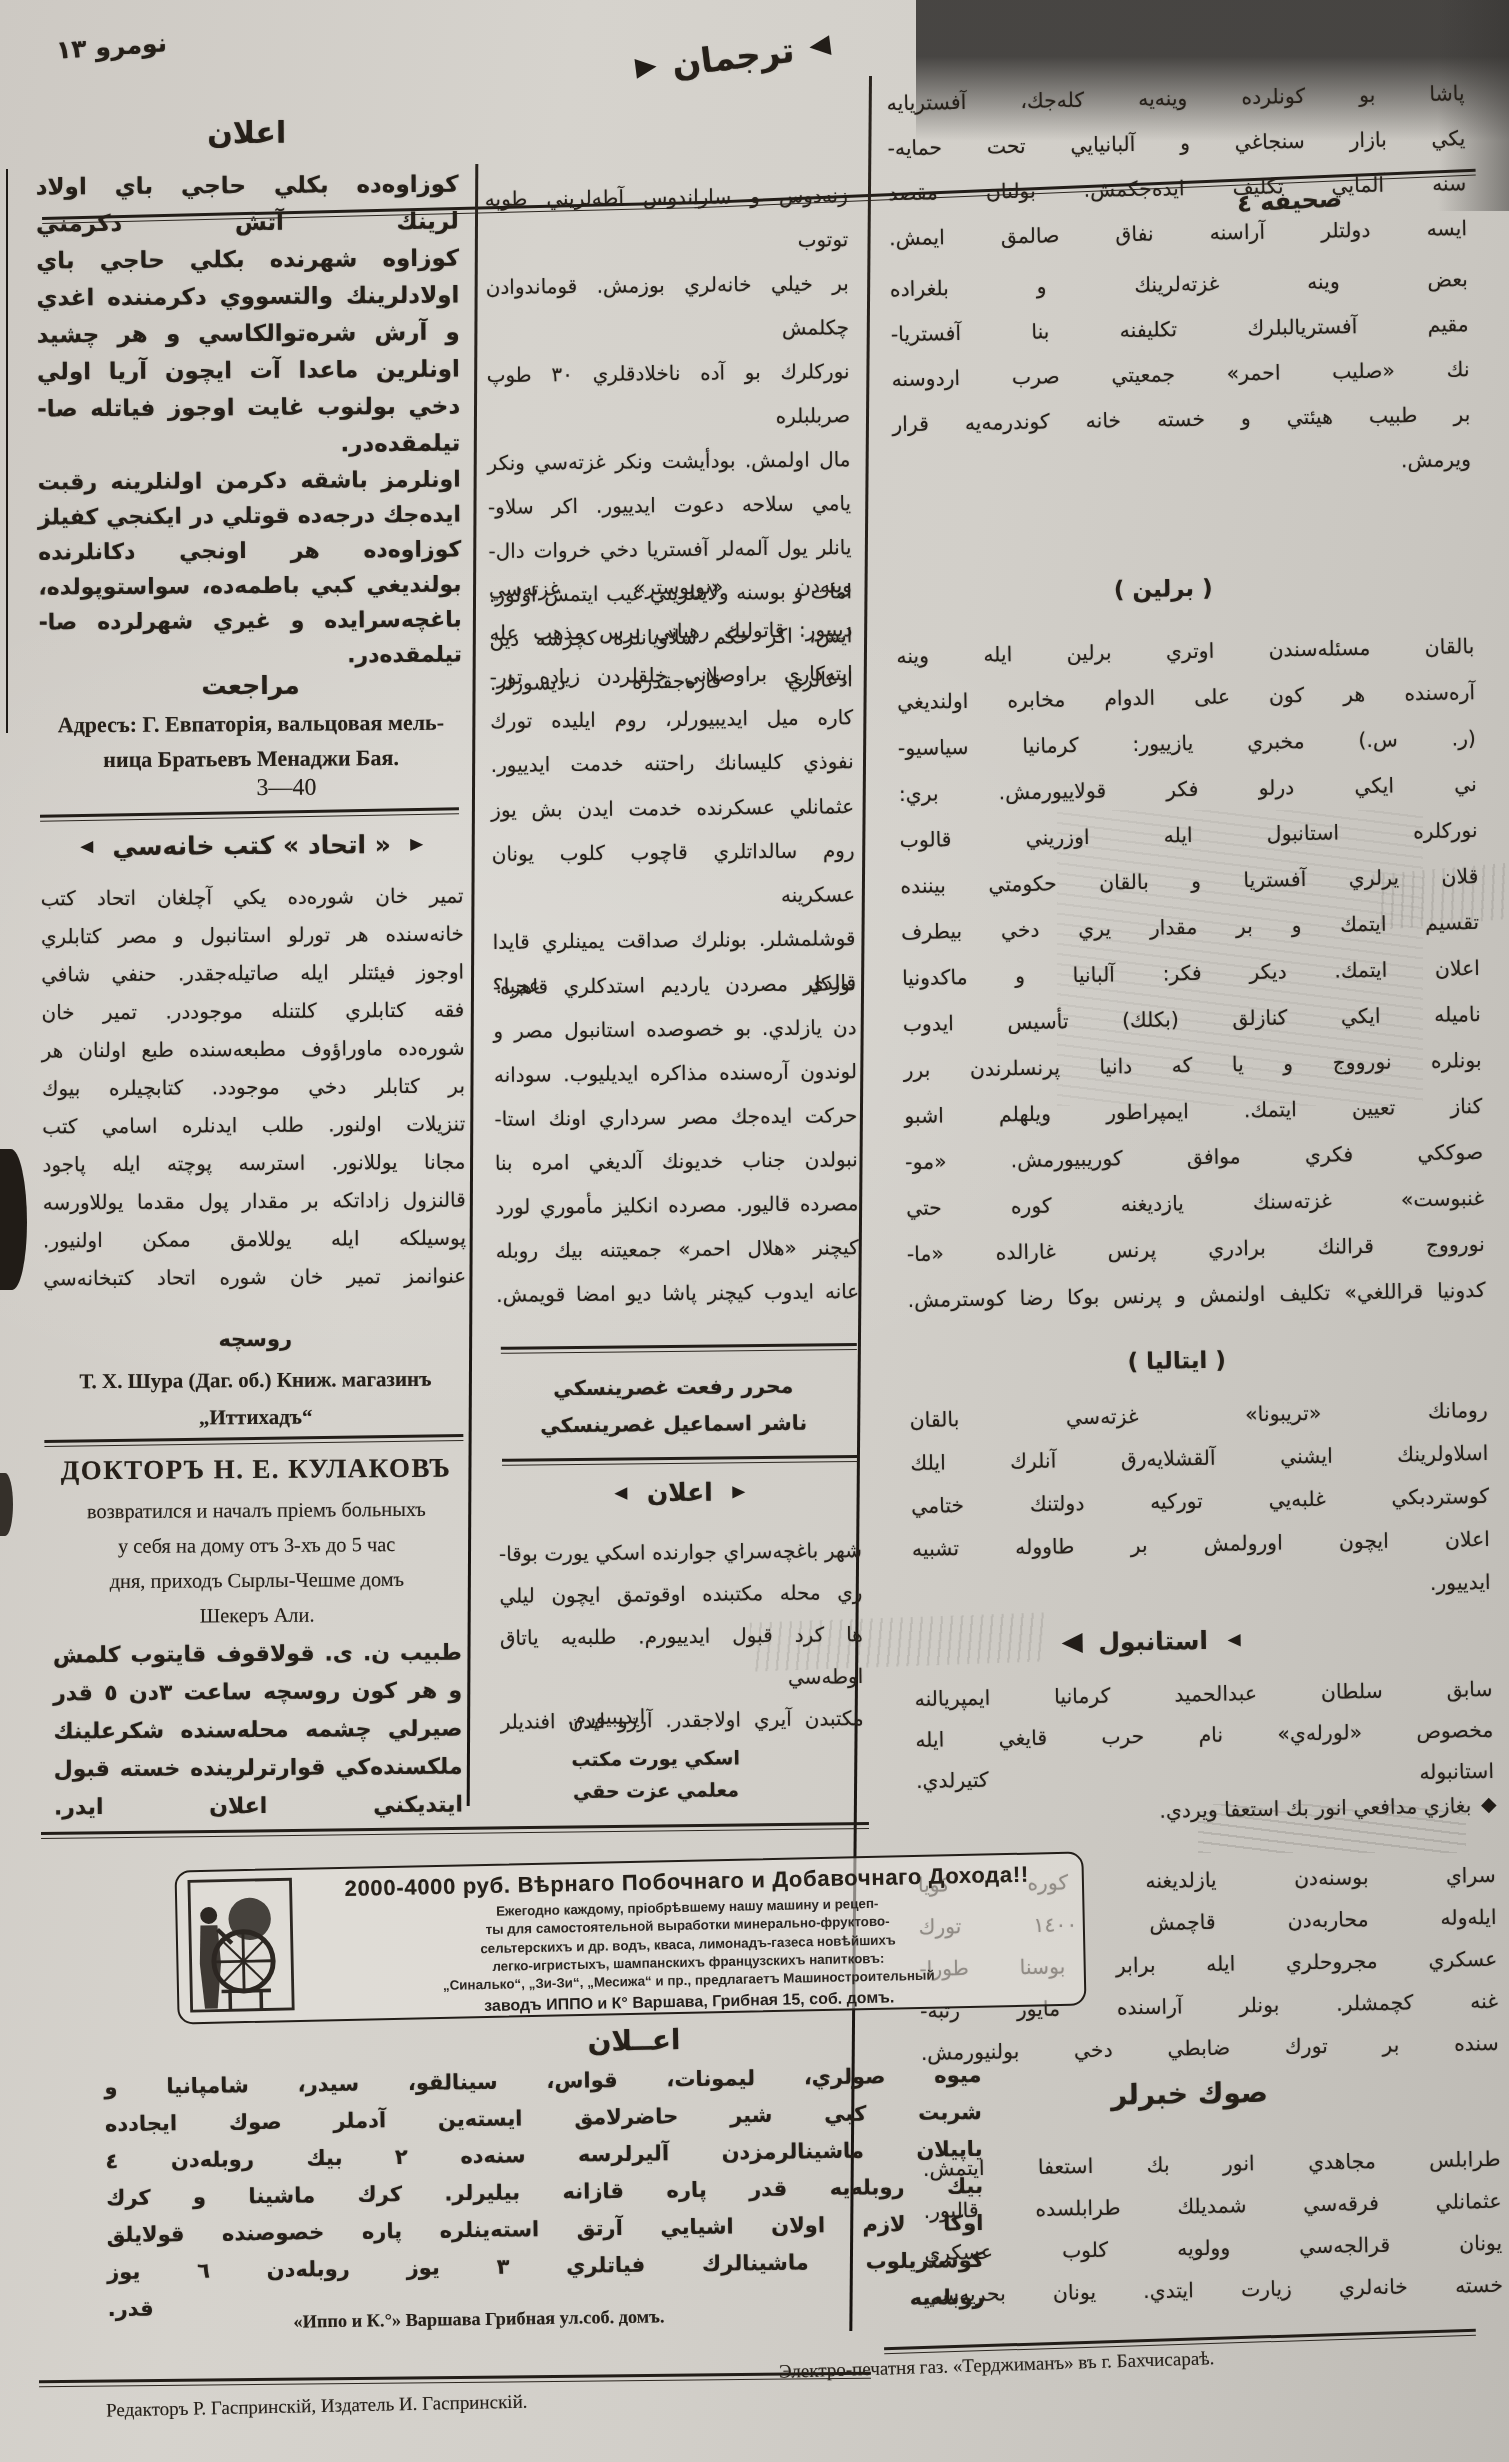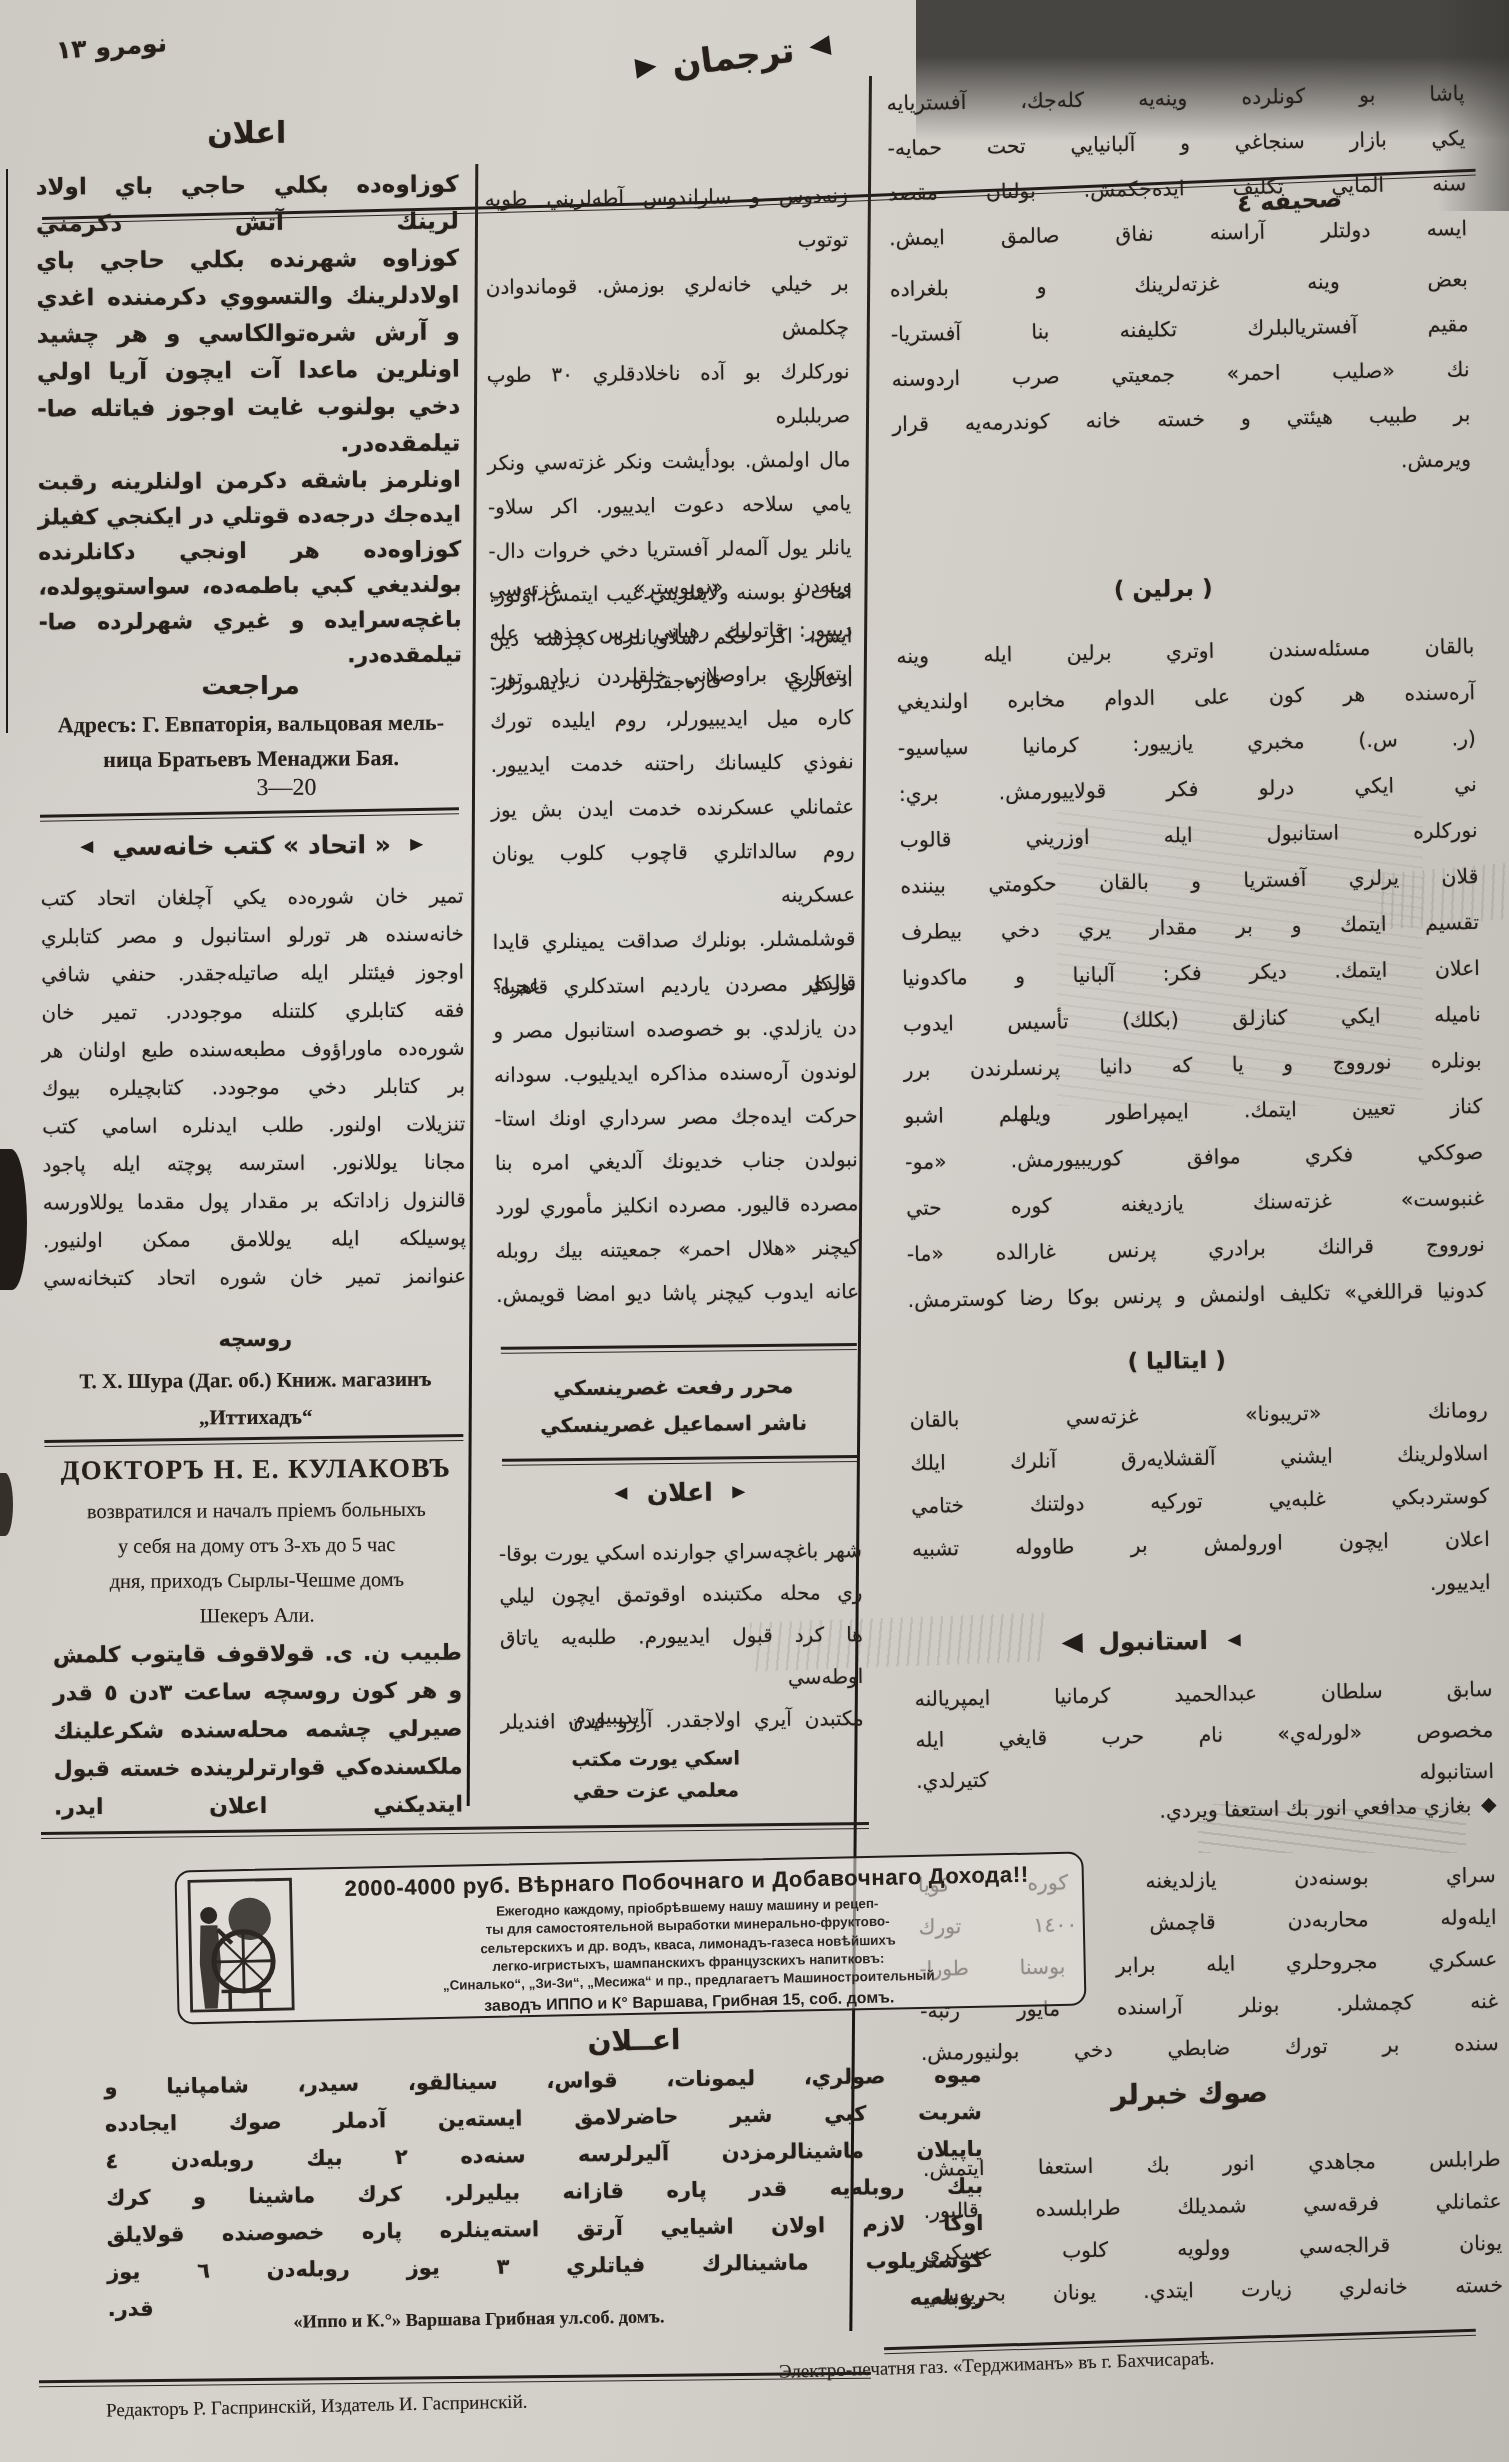--- a/index.html
+++ b/index.html
@@ -84,21 +84,21 @@
 كوزاوه‌ده هر اونجي دكانلرنده
 بولنديغي كبي باطمه‌ده، سواستوپولده،
 باغچه‌سرايده و غيري شهرلرده صا-
 تيلمقده‌در.</div>
 
     <div class="abs ar ar-center" style="left:0;top:572px;width:100%;font-size:25px;font-weight:700;">مراجعت</div>
 
     <div class="abs ru pre" style="left:0;top:607px;width:100%;font-size:22px;font-weight:700;line-height:35px;text-align:center;">Адресъ: Г. Евпаторія, вальцовая мель-
 ница Братьевъ Менаджи Бая.</div>
 
-    <div class="abs ru" style="left:176px;top:675px;width:141px;font-size:24px;text-align:center;">3—20</div>
+    <div class="abs ru" style="left:176px;top:675px;width:141px;font-size:24px;text-align:center;">3—40</div>
 
     <div class="abs rule" style="left:0;top:712px;width:419px;transform:rotate(-.6deg);"></div>
 
     <div class="abs headrow" style="left:0;top:732px;width:100%;">
       <span class="fleur left small"></span>
       <span class="ar" style="font-size:25px;font-weight:700;">« اتحاد »  كتب خانه‌سي</span>
       <span class="fleur right small"></span>
     </div>
 
     <div class="abs ar ar-just" style="left:0;top:779px;width:100%;font-size:20px;line-height:38px;">تمير خان شوره‌ده يكي آچلغان اتحاد كتب

